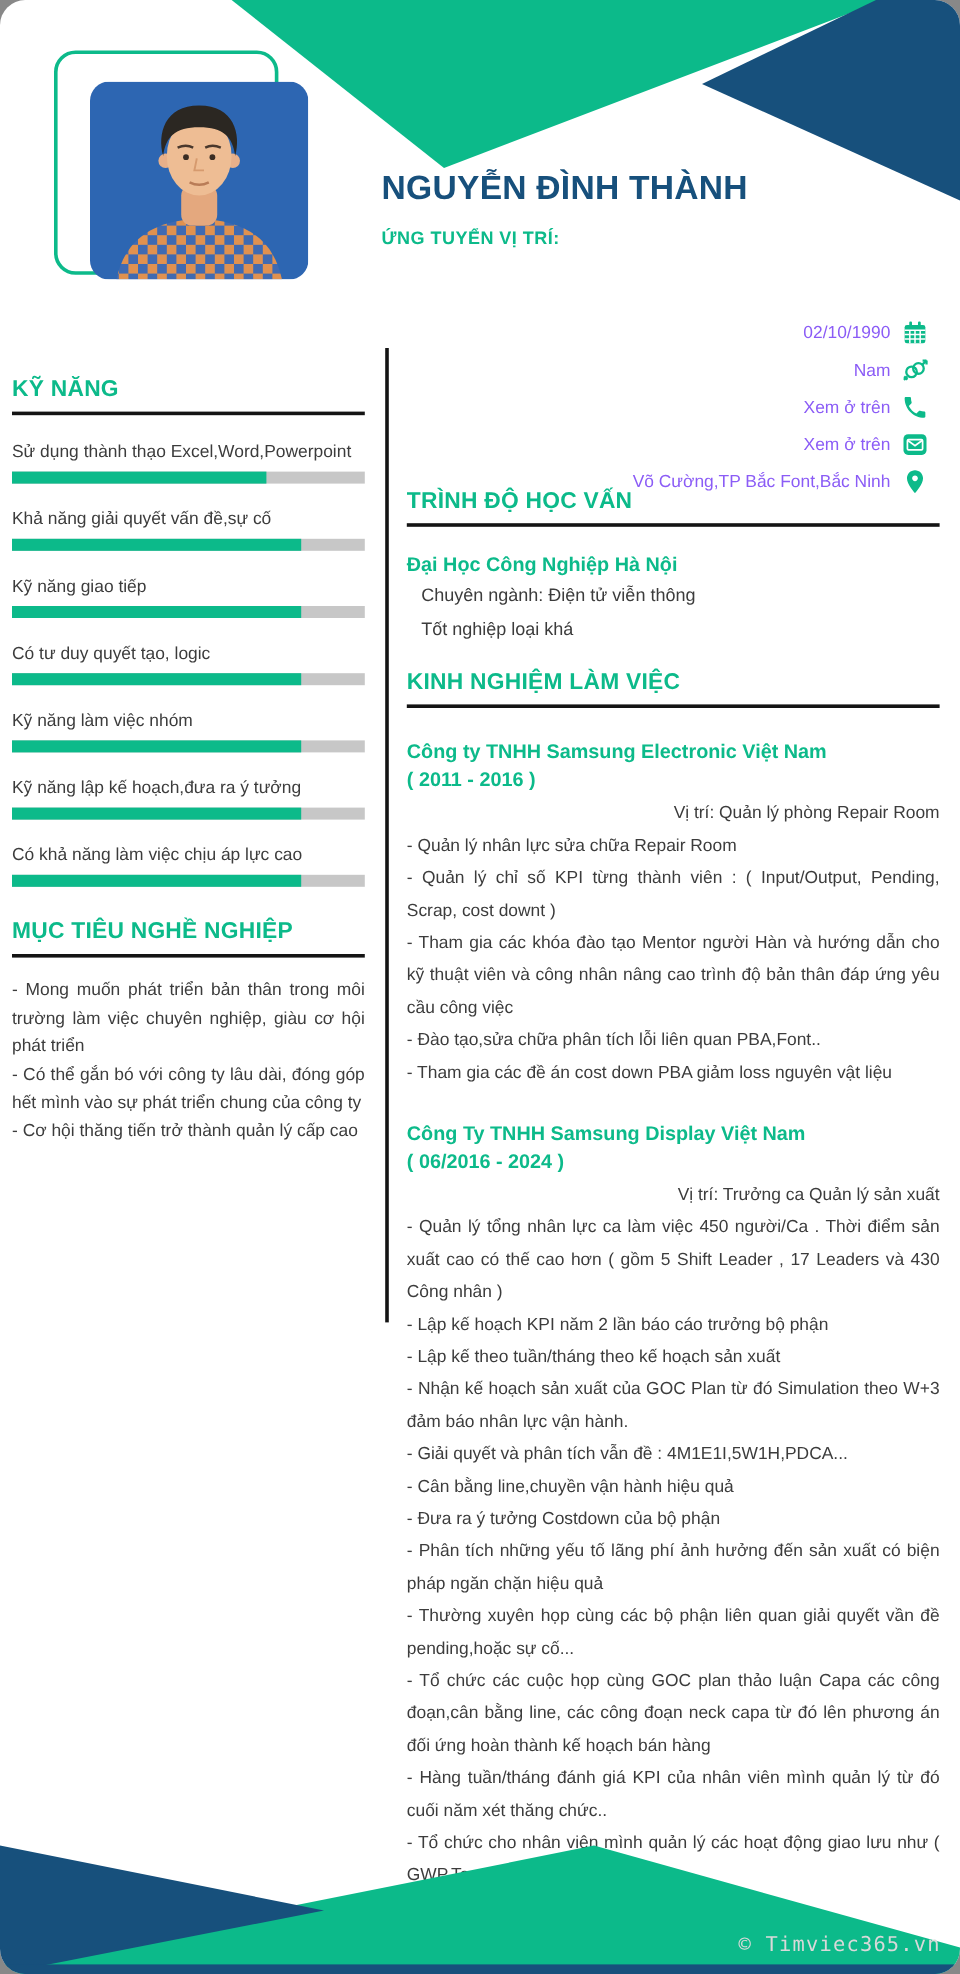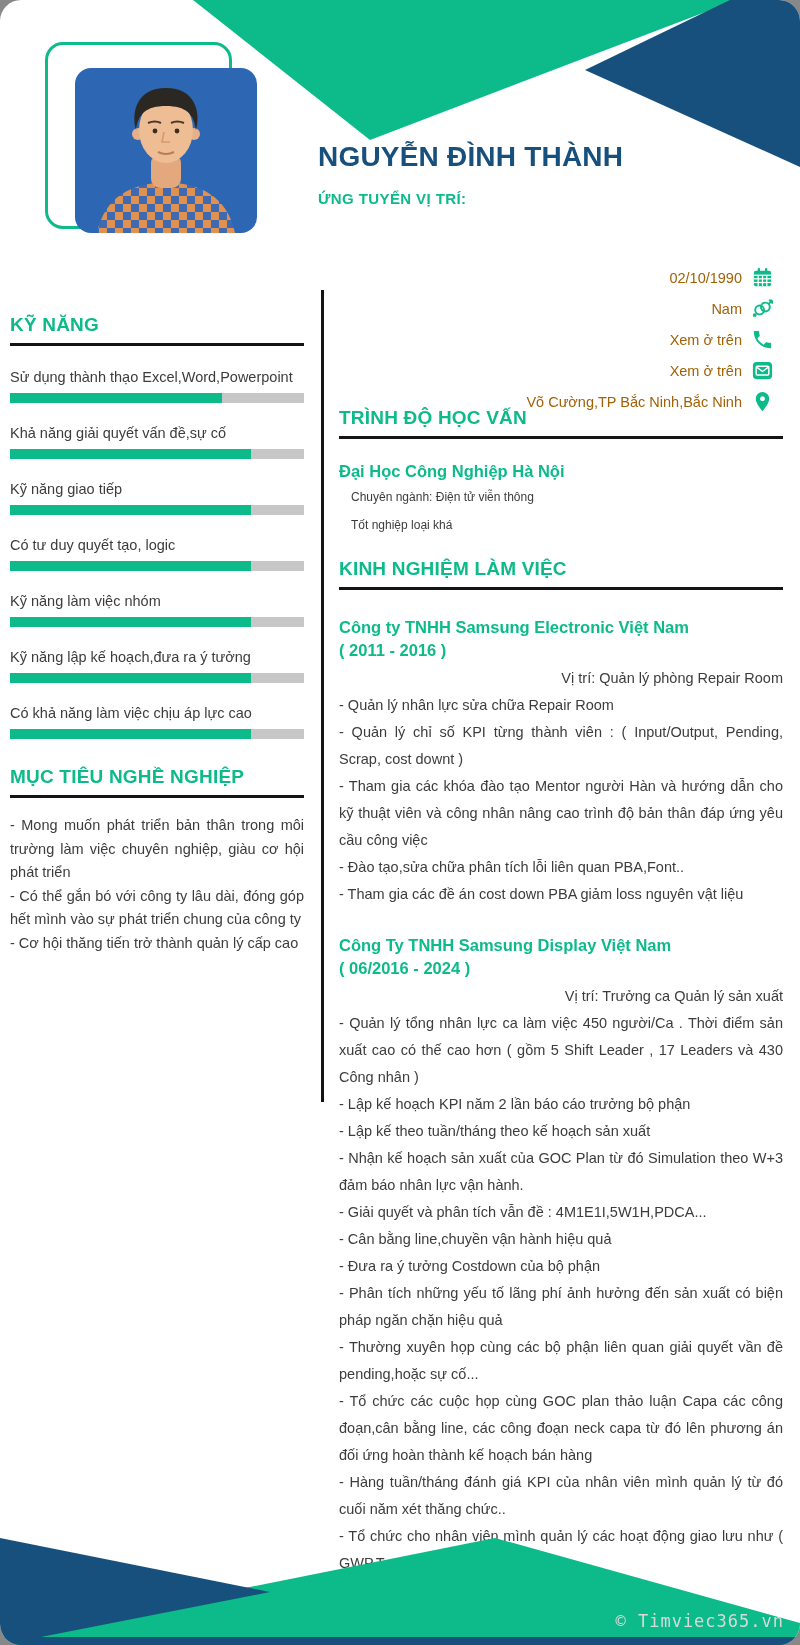--- a/index.html
+++ b/index.html
@@ -23,21 +23,21 @@
   .photo-frame{position:absolute;left:45px;top:42px;width:187px;height:187px;border:3px solid var(--accent);border-radius:18px;}
   .photo{position:absolute;left:75px;top:68px;width:182px;height:165px;border-radius:16px;overflow:hidden;}
 
   
   .name{position:absolute;left:318px;top:141px;font-size:28px;font-weight:bold;color:var(--navy);letter-spacing:.2px;}
   .apply-title{position:absolute;left:318px;top:190px;font-size:15px;font-weight:bold;color:var(--accent);letter-spacing:.4px;}
 
   
   .contact{position:absolute;top:262px;right:26px;display:flex;flex-direction:column;}
   .contact-row{display:flex;align-items:center;justify-content:flex-end;height:31px;gap:9px;}
-  .contact-row .txt{font-size:14.5px;color:#a16207;}
+  .contact-row .txt{font-size:14.5px;color:#8b5cf6;}
   .cicon{width:23px;height:23px;flex:0 0 23px;}
 
   
   .vdivider{position:absolute;left:321px;top:290px;width:3px;height:812px;background:var(--rule);}
 
   
   h2.sec{font-size:19px;font-weight:bold;color:var(--accent);letter-spacing:.2px;}
   .rule{height:3px;background:var(--rule);margin-top:7px;}
 
   
@@ -51,21 +51,21 @@
   .objective{margin-top:27px;}
   .objective .body{margin-top:16px;}
   .hobbies{margin-top:26px;}
   .hobbies .body{margin-top:16px;}
   .hobbies .para{text-align:left;}
 
   
   .col-right{position:absolute;left:339px;top:407px;width:444px;}
   .col-right h3.sub{font-size:16.5px;font-weight:bold;color:var(--accent);line-height:23px;}
   .edu-school{margin-top:21px;}
-  .detail{font-size:12px;color:var(--ink);line-height:28px;margin-left:12px;}
+  .detail{font-size:15px;color:var(--ink);line-height:28px;margin-left:12px;}
   .exp-heading{margin-top:19px;}
   .job{margin-top:26px;}
   .job .position{font-size:14.5px;color:var(--ink);line-height:27px;margin-left:12px;margin-top:3px;text-align:right;}
   .job .bullet{font-size:14.5px;color:var(--ink);line-height:27px;text-align:justify;}
 
   
   .watermark{position:absolute;right:16px;bottom:14px;font-family:"DejaVu Sans Mono",monospace;font-size:17px;color:var(--watermark);letter-spacing:1px;text-align:center;}
 </style>
 </head>
 <body>
@@ -147,21 +147,21 @@
     </div>
     <div class="contact-row">
       <span class="txt">Xem ở trên</span>
       <svg class="cicon" viewBox="0 0 24 24">
         <rect x="2" y="3" width="20" height="18" rx="4" fill="#0cba8a"></rect>
         <rect x="5.4" y="7.6" width="13.2" height="9" rx="1" fill="none" stroke="#fff" stroke-width="1.5"></rect>
         <polyline points="5.8,8.4 12,13 18.2,8.4" fill="none" stroke="#fff" stroke-width="1.5"></polyline>
       </svg>
     </div>
     <div class="contact-row">
-      <span class="txt">Võ Cường,TP Bắc Ninh,Bắc Ninh</span>
+      <span class="txt">Võ Cường,TP Bắc Font,Bắc Ninh</span>
       <svg class="cicon" viewBox="0 0 24 24">
         <path fill="#0cba8a" d="M12 2C8.13 2 5 5.13 5 9c0 5.25 7 13 7 13s7-7.75 7-13c0-3.87-3.13-7-7-7zm0 9.5c-1.38 0-2.5-1.12-2.5-2.5s1.12-2.5 2.5-2.5 2.5 1.12 2.5 2.5-1.12 2.5-2.5 2.5z"></path>
       </svg>
     </div>
   </div>
 
   <div class="vdivider"></div>
 
   <div class="col-left">
     <h2 class="sec">KỸ NĂNG</h2>

